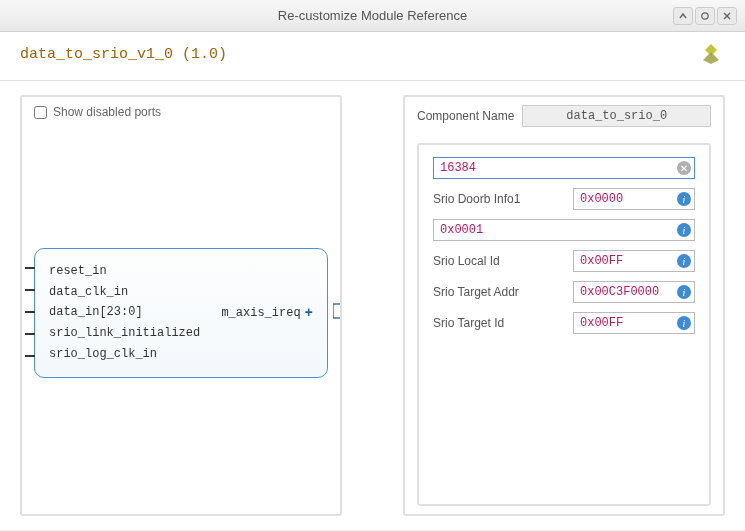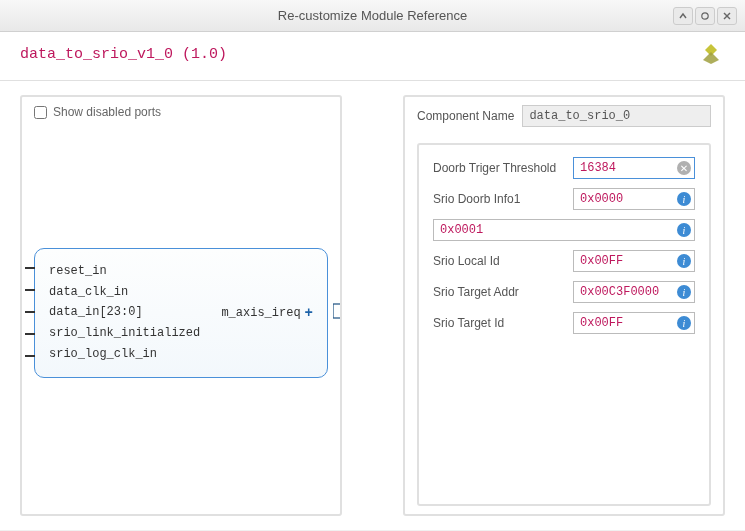--- a/index.html
+++ b/index.html
@@ -49,21 +49,21 @@
     display: flex;
     align-items: center;
     justify-content: space-between;
     padding: 8px 20px 12px 20px;
     background: #fff;
     border-bottom: 1px solid #e0e0e0;
   }
   .module-title {
     font-family: "Courier New", monospace;
     font-size: 15px;
-    color: #be185d;
+    color: #a16207;
   }
   .logo {
     width: 28px;
     height: 28px;
   }
   .content {
     display: flex;
     padding: 14px 20px;
     gap: 14px;
     background: #fff;
@@ -161,20 +161,21 @@
     margin-bottom: 6px;
   }
   .comp-name-row input {
     flex: 1;
     background: #eeeeee;
     border: 1px solid #ccc;
     padding: 3px 6px;
     font-family: "Courier New", monospace;
     font-size: 12px;
     color: #555;
+    text-align: center;
   }
   .params-panel {
     border: 2px solid #e0e0e0;
     border-radius: 3px;
     padding: 12px 14px;
     display: flex;
     flex-direction: column;
     gap: 9px;
     flex: 1;
   }
@@ -307,21 +308,20 @@
 
   <div class="right-panel">
     <div class="comp-name-row">
       <span>Component Name</span>
       <input type="text" readonly="" value="data_to_srio_0" style="">
     </div>
 
     <div class="params-panel">
 
       <div class="param-row">
-        <span class="param-label">Doorb Triger Threshold</span>
         <div class="param-input-wrap active">
           <input type="text" value="16384" style="">
           <span class="field-icon clear">✕</span>
         </div>
       </div>
 
       <div class="param-row">
         <span class="param-label">Srio Doorb Info1</span>
         <div class="param-input-wrap">
           <input type="text" value="0x0000" style="">

